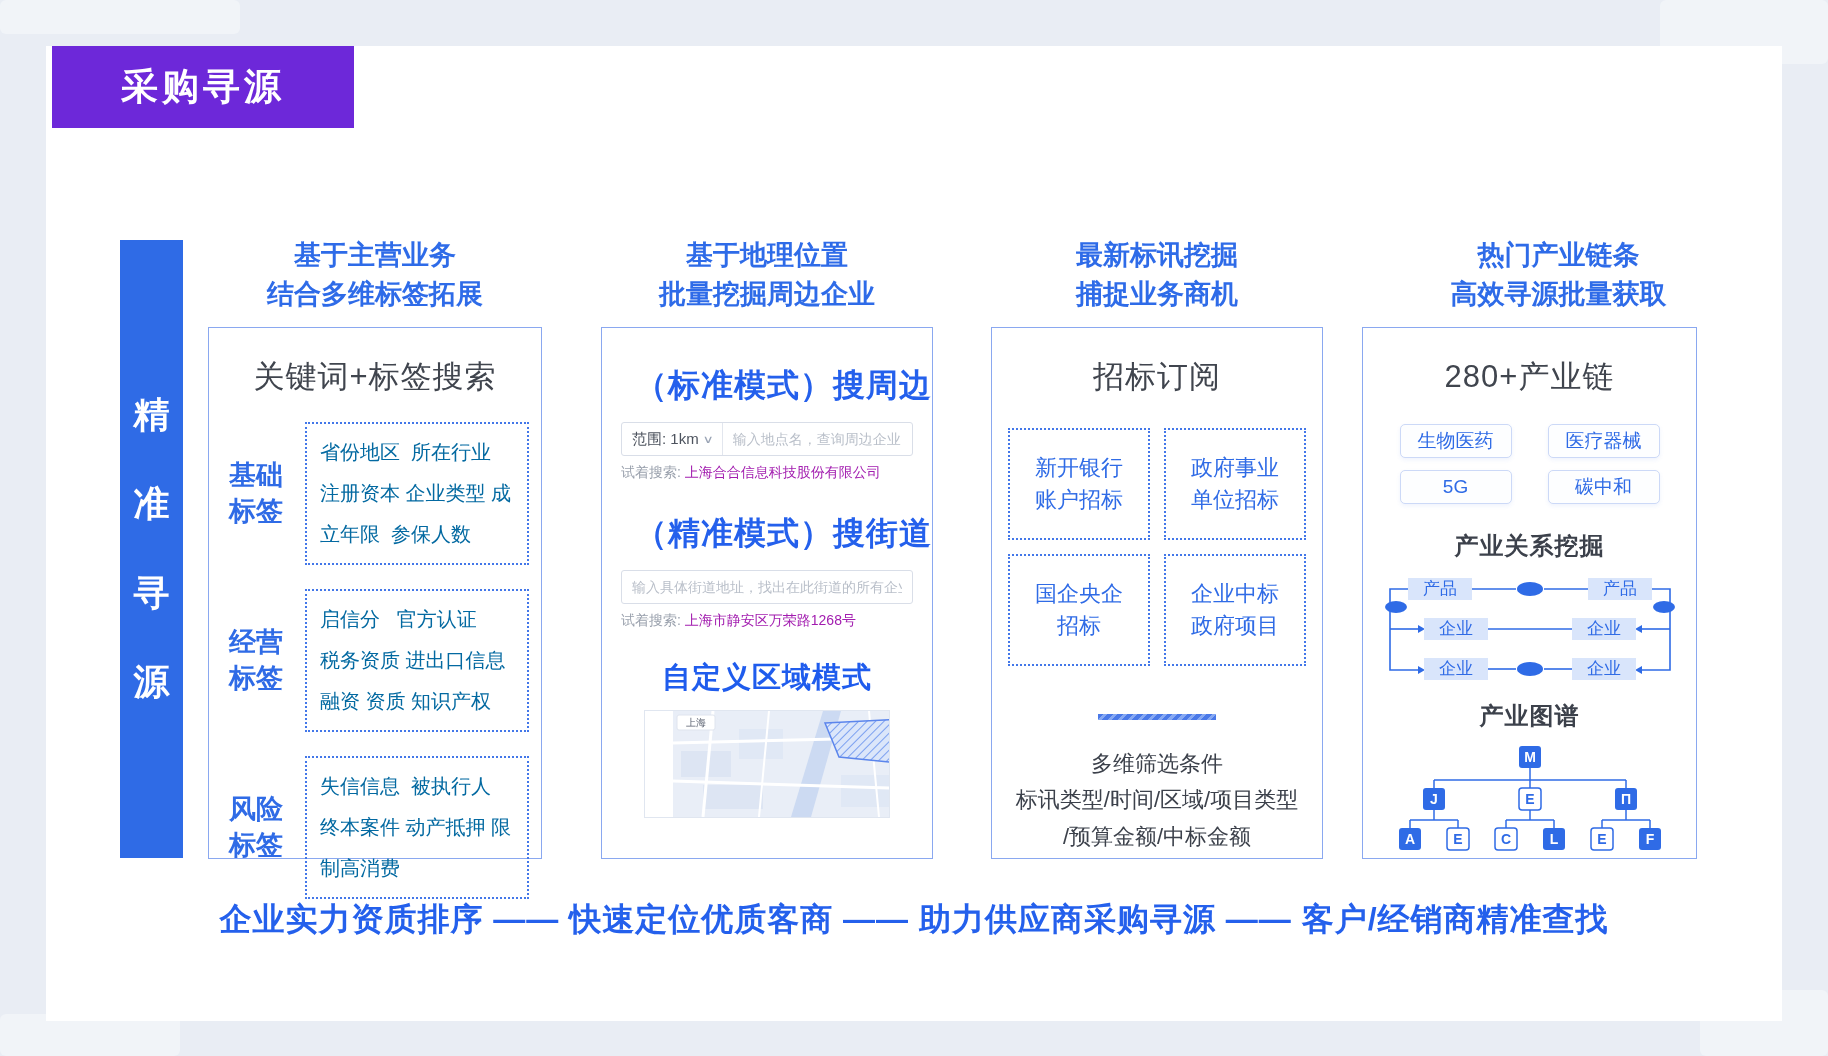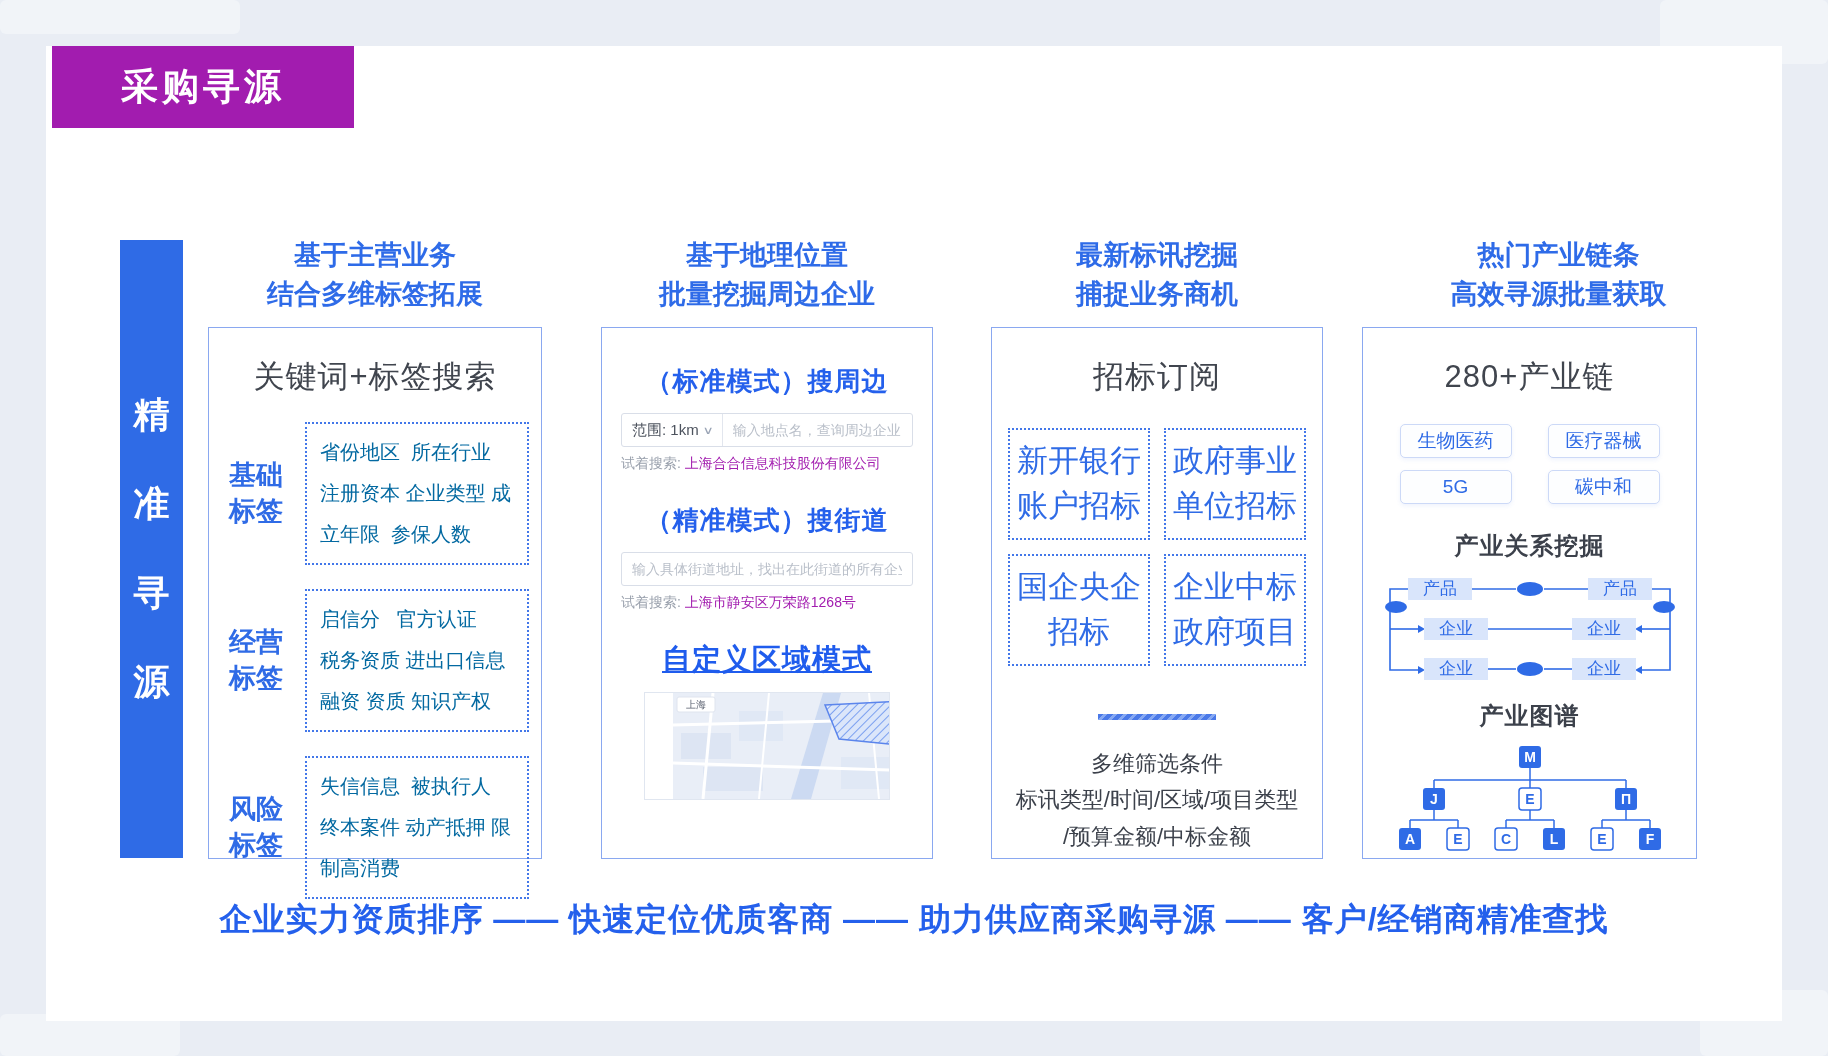--- a/index.html
+++ b/index.html
@@ -2,61 +2,61 @@
 <html><head>
 <meta charset="utf-8">
 <style>
   * { margin:0; padding:0; box-sizing:border-box; }
   html,body { width:1828px; height:1056px; }
   body { font-family:"Liberation Sans","DejaVu Sans",sans-serif; background:#e9edf4; overflow:hidden; }
   .stage { position:relative; width:1828px; height:1056px; background:#e9edf4; }
   .bg-patch { position:absolute; background:#f3f6fa; border-radius:6px; opacity:.7; }
   .main-card { position:absolute; left:46px; top:46px; width:1736px; height:975px; background:#ffffff; }
 
-  .title-box { position:absolute; left:52px; top:46px; width:302px; height:82px; background:#a21caf;
+  .title-box { position:absolute; left:52px; top:46px; width:302px; height:82px; background:#6d28d9;
     color:#fff; font-size:37px; font-weight:bold; letter-spacing:4px;
     display:flex; align-items:center; justify-content:center; }
 
   .side-bar { position:absolute; left:120px; top:240px; width:63px; height:618px; background:#2f6be6;
     color:#fff; display:flex; flex-direction:column; align-items:center; justify-content:center;
     gap:40px; font-size:36px; font-weight:bold; }
 
   .col-header { position:absolute; top:236px; color:#2e6be8; font-size:27px; font-weight:600;
     text-align:center; line-height:1.45; white-space:pre-wrap; }
   .card { position:absolute; top:327px; height:532px; background:#fff; border:1px solid #8aa8f0; }
   .card-title { text-align:center; color:#40454e; font-size:31px; letter-spacing:1px; margin-top:28px; font-weight:500; }
 
   
   .tag-row { display:flex; align-items:center; gap:12px; margin:24px 12px 0 10px; }
   .tag-row-label { width:74px; color:#2f6be6; font-size:27px; font-weight:bold; text-align:center;
     line-height:1.3; white-space:pre-wrap; flex:none; }
   .dotted-box { flex:1; border:2px dotted #4377e9; padding:8px 13px; color:#0369a1;
     font-size:20px; line-height:2.05; white-space:pre-wrap; }
 
   
-  .mode-title { text-align:center; color:#2460ec; font-size:26px; font-weight:bold; letter-spacing:1px; }
+  .mode-title { text-align:right; color:#2460ec; font-size:32px; font-weight:bold; letter-spacing:1px; }
   .search-bar { width:292px; height:34px; margin:14px auto 0; border:1px solid #d9dee8; border-radius:3px;
     display:flex; align-items:center; background:#fff; }
   .range-seg { flex:none; display:flex; align-items:center; gap:5px; padding:0 10px; height:100%;
     border-right:1px solid #e2e6ee; color:#4d535e; font-size:15px; cursor:pointer; }
   .chevron { color:#9aa4b5; font-size:11px; transform:scaleX(1.4); }
   .mock-input { flex:1; border:0; outline:0; min-width:0; padding:0 10px; font-size:14px; color:#444;
     font-family:inherit; background:transparent; }
   .mock-input::placeholder { color:#b9bfc9; }
   .full-input { width:292px; height:34px; margin:14px auto 0; border:1px solid #d9dee8; border-radius:3px;
     display:block; padding:0 10px; font-size:14px; font-family:inherit; color:#444; }
   .full-input::placeholder { color:#b9bfc9; }
   .try-line { width:292px; margin:8px auto 0; font-size:14px; color:#9aa1ad; }
   .try-line a { color:#a21caf; text-decoration:none; cursor:pointer; }
-  .custom-title { text-align:center; color:#1f5ced; font-size:29px; font-weight:bold; letter-spacing:1px;text-decoration:underline; }
+  .custom-title { text-align:center; color:#1f5ced; font-size:29px; font-weight:bold; letter-spacing:1px; }
   .map-wrap { width:246px; height:108px; margin:12px auto 0; border:1px solid #e0e6f0; overflow:hidden;padding-left:28px; }
 
   
   .bid-grid { display:grid; grid-template-columns:142px 142px; gap:14px; justify-content:center; margin-top:30px; }
-  .bid-box { height:112px; border:2px dotted #4377e9; color:#2f6be6; font-size:31px; font-weight:500;
+  .bid-box { height:112px; border:2px dotted #4377e9; color:#2f6be6; font-size:22px; font-weight:500;
     line-height:1.45; display:flex; align-items:center; justify-content:center; text-align:center; white-space:pre-wrap; }
   .divider-bar { width:118px; height:6px; margin:48px auto 0;
     background:repeating-linear-gradient(135deg,#4a79e8 0 4px,#86a8f2 4px 7px); }
   .filter-text { margin-top:26px; text-align:center; color:#3c414b; font-size:22px; font-weight:500;
     line-height:1.65; white-space:pre-wrap; }
 
   
   .chip-grid { display:grid; grid-template-columns:112px 112px; gap:12px 36px; justify-content:center; margin-top:26px; }
   .chip { height:34px; border:1px solid #ccd9f7; border-radius:5px; background:#fdfeff;
     box-shadow:0 2px 4px rgba(47,107,230,.08); color:#2f6be6; font-size:19px;

